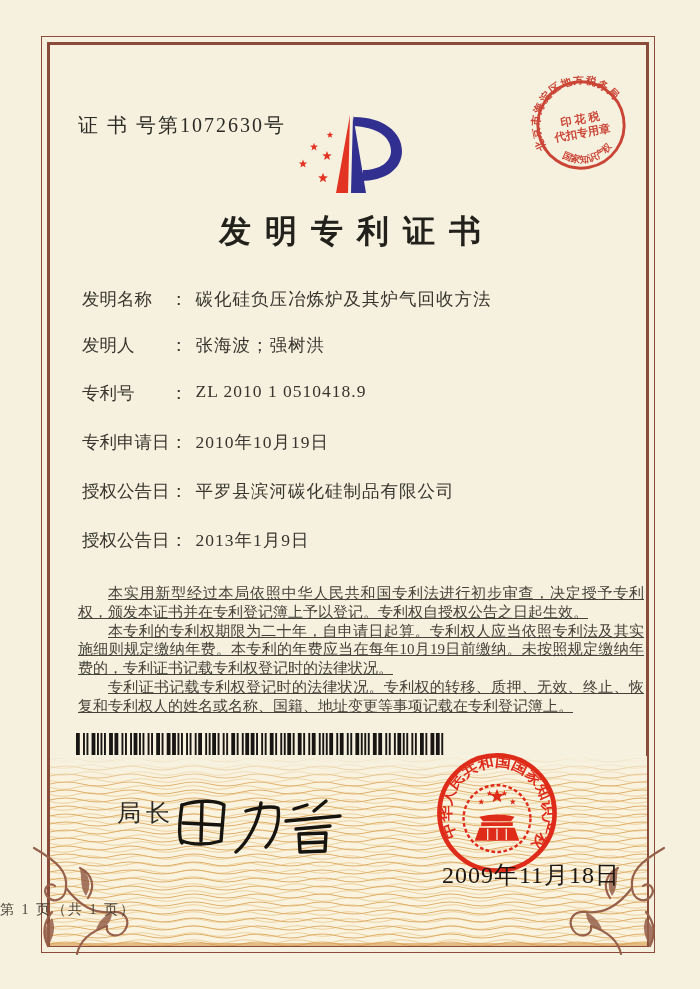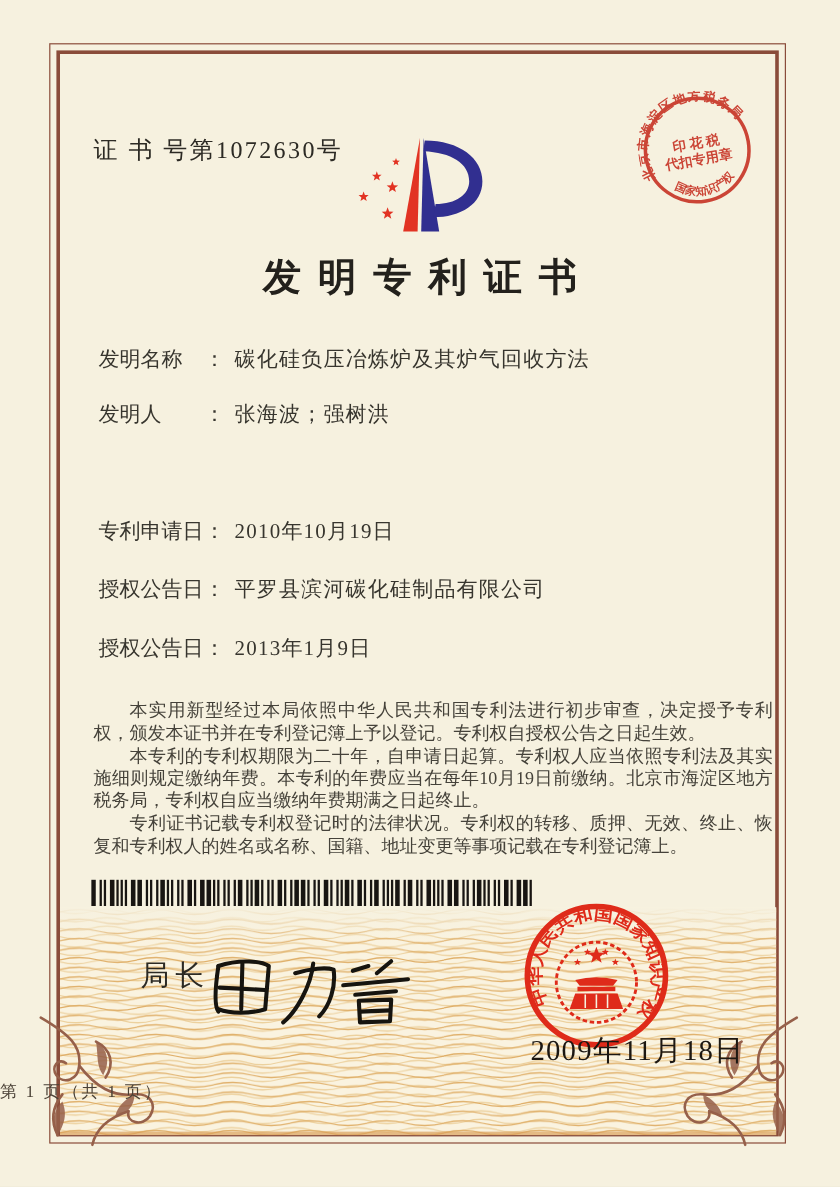--- a/index.html
+++ b/index.html
@@ -39,21 +39,21 @@
     display:inline-block;width:88px;text-align:justify;text-align-last:justify;
     vertical-align:top;
   }
   .flabel::after{content:"";display:inline-block;width:100%;height:0;}
   .fcolon{display:inline-block;vertical-align:top;}
   .fvalue{display:inline-block;margin-left:8px;vertical-align:top;letter-spacing:1px;}
   .body-text{
     position:absolute;left:78px;top:584px;width:566px;
     font-size:15px;line-height:18.8px;color:#45423a;text-align:justify;
   }
-  .body-text p{margin:0;text-indent:2em;}
+  .body-text p{margin:0;text-indent:2em;text-decoration:underline;}
   .barcode{position:absolute;left:76px;top:733px;width:372px;height:22px;}
   .guilloche{position:absolute;left:50px;top:756px;width:597px;height:190px;}
   .director-label{
     position:absolute;left:117px;top:797px;font-size:24px;color:#2c2a24;letter-spacing:5px;
   }
   .signature{position:absolute;left:168px;top:783px;width:195px;height:72px;}
   .issuing-seal{position:absolute;left:432px;top:748px;width:130px;height:130px;}
   .seal-date{
     position:absolute;left:442px;top:859px;font-size:24px;color:#1c1712;
     letter-spacing:1px;z-index:5;
@@ -110,33 +110,36 @@
   </div>
 
   <div class="title">发明专利证书</div>
 
   <div class="field-row" style="top:333px">
     <span class="flabel">发明人</span><span class="fcolon">：</span><span class="fvalue">张海波；强树洪</span>
   </div>
   <div class="field-row" style="top:287px">
     <span class="flabel">发明名称</span><span class="fcolon">：</span><span class="fvalue">碳化硅负压冶炼炉及其炉气回收方法</span>
   </div>
+  <div class="field-row" style="top:381px">
+    <span class="flabel">专利号</span><span class="fcolon">：</span><span class="fvalue">ZL 2010 1 0510418.9</span>
+  </div>
   <div class="field-row" style="top:430px">
     <span class="flabel">专利申请日</span><span class="fcolon">：</span><span class="fvalue">2010年10月19日</span>
   </div>
   <div class="field-row" style="top:479px">
     <span class="flabel">授权公告日</span><span class="fcolon">：</span><span class="fvalue">平罗县滨河碳化硅制品有限公司</span>
   </div>
   <div class="field-row" style="top:528px">
     <span class="flabel">授权公告日</span><span class="fcolon">：</span><span class="fvalue">2013年1月9日</span>
   </div>
 
   <div class="body-text">
     <p>本实用新型经过本局依照中华人民共和国专利法进行初步审查，决定授予专利权，颁发本证书并在专利登记簿上予以登记。专利权自授权公告之日起生效。</p>
-    <p>本专利的专利权期限为二十年，自申请日起算。专利权人应当依照专利法及其实施细则规定缴纳年费。本专利的年费应当在每年10月19日前缴纳。北京市海淀区地方税务局，专利权自应当缴纳年费期满之日起终止。</p>
+    <p>本专利的专利权期限为二十年，自申请日起算。专利权人应当依照专利法及其实施细则规定缴纳年费。本专利的年费应当在每年10月19日前缴纳。未按照规定缴纳年费的，专利证书记载专利权登记时的法律状况。</p>
     <p>专利证书记载专利权登记时的法律状况。专利权的转移、质押、无效、终止、恢复和专利权人的姓名或名称、国籍、地址变更等事项记载在专利登记簿上。</p>
   </div>
 
   <div class="barcode">
     <svg id="barcode-svg" width="372" height="22" viewBox="0 0 372 22">
         <rect x="0.0" y="0" width="3.8" height="22" fill="#181512"></rect>
         <rect x="7.0" y="0" width="1.9" height="22" fill="#181512"></rect>
         <rect x="10.5" y="0" width="1.9" height="22" fill="#181512"></rect>
         <rect x="15.6" y="0" width="3.8" height="22" fill="#181512"></rect>
         <rect x="21.0" y="0" width="1.9" height="22" fill="#181512"></rect>

